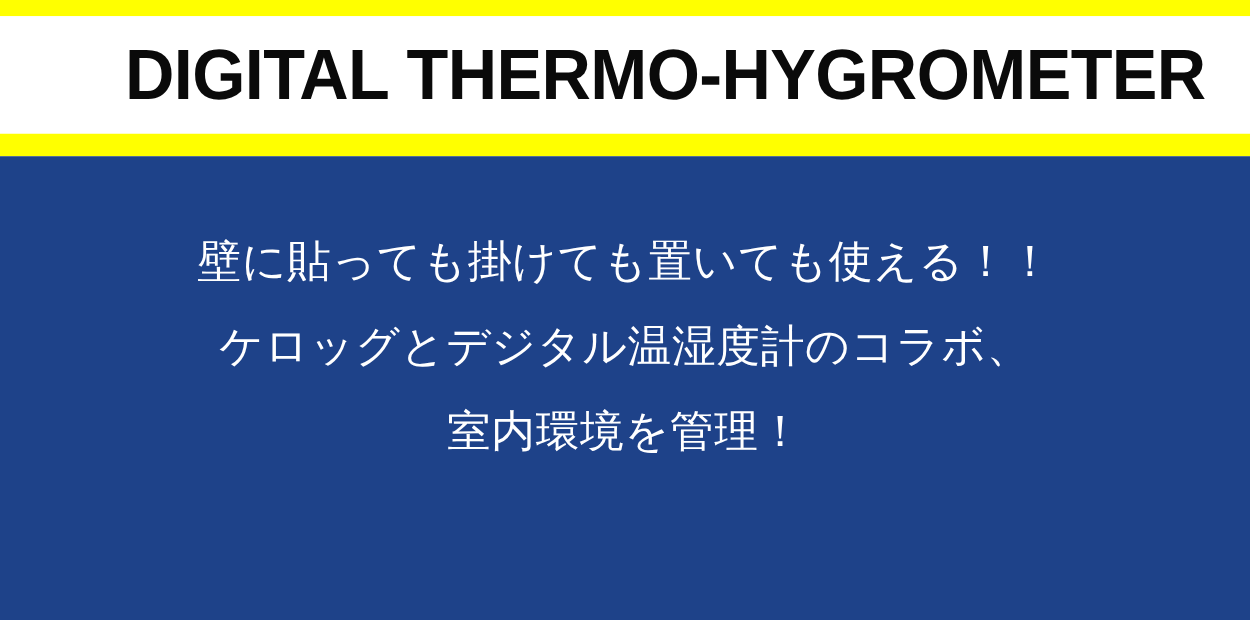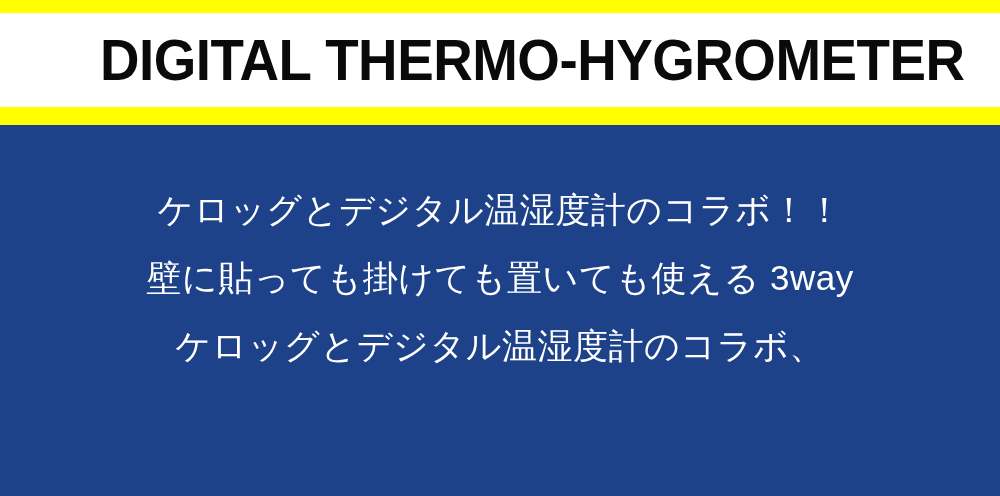--- a/index.html
+++ b/index.html
@@ -104,18 +104,18 @@
 
   <div class="rule rule-top"></div>
 
   <div class="header-band">
     <h1 class="headline">DIGITAL THERMO-HYGROMETER</h1>
   </div>
 
   <div class="rule rule-mid"></div>
 
   <div class="body-panel">
-    <div class="copy-line">ケロッグとデジタル温湿度計のコラボ！！</div>
-    <div class="copy-line">壁に貼っても掛けても置いても使える 3way</div>
+    <div class="copy-line">壁に貼っても掛けても置いても使える！！</div>
     <div class="copy-line">ケロッグとデジタル温湿度計のコラボ、</div>
+    <div class="copy-line">室内環境を管理！</div>
   </div>
 
 </div>
 
 </body></html>

